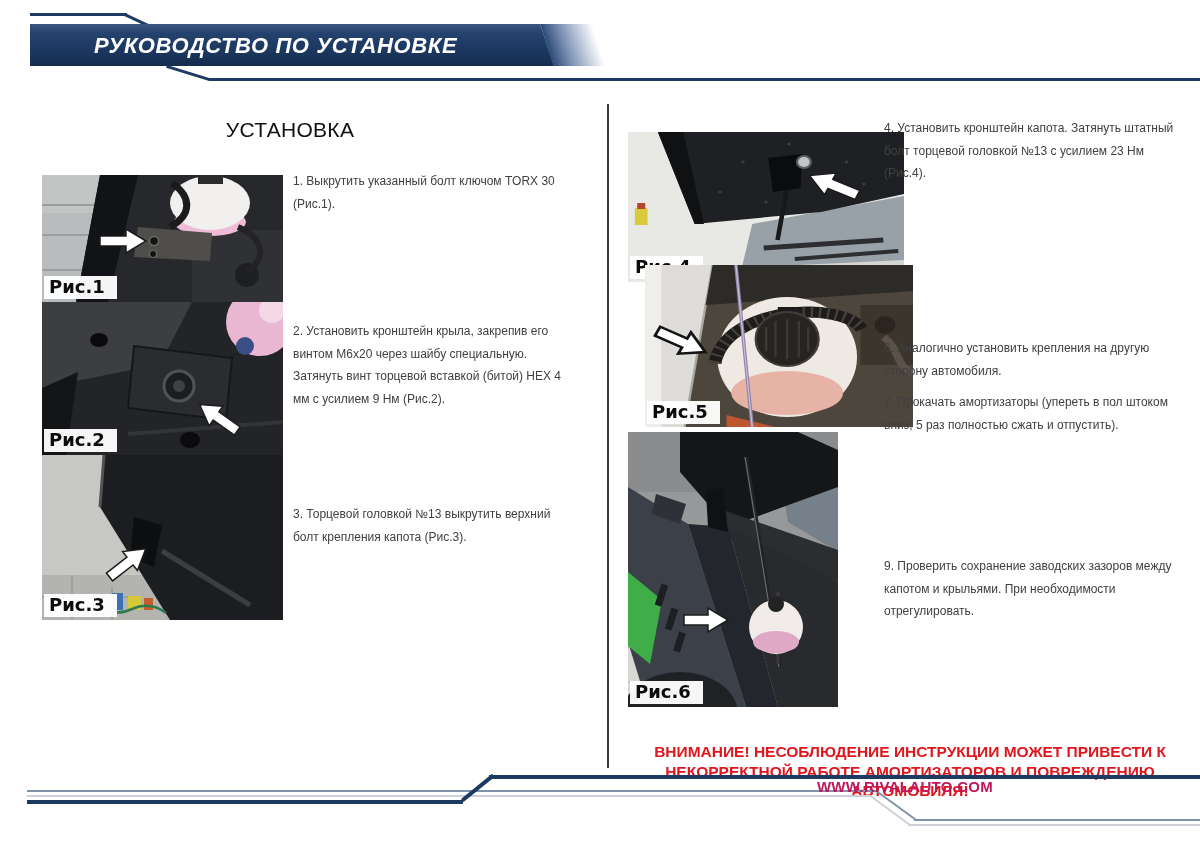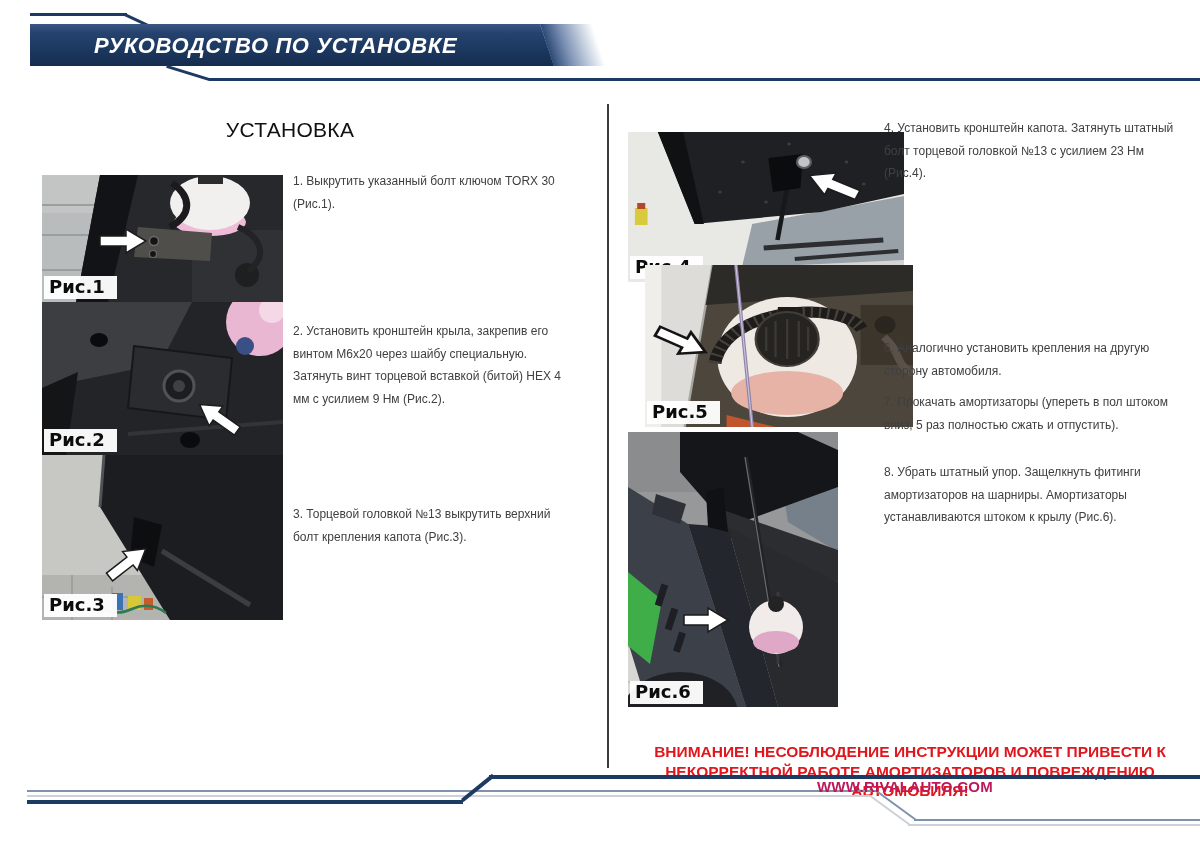--- a/index.html
+++ b/index.html
@@ -235,21 +235,21 @@
       <g transform="translate(80,188)">
         <polygon points="-24,-5 0,-5 0,-12 20,0 0,12 0,5 -24,5" fill="#ffffff" stroke="#1c1c1c" stroke-width="1.5"></polygon>
       </g>
     </svg>
     <span class="figlabel">Рис.6</span>
   </div>
 
   <div class="step s4">4. Установить кронштейн капота. Затянуть штатный болт торцевой головкой №13 с усилием 23 Нм (Рис.4).</div>
   <div class="step s6">6. Аналогично установить крепления на другую сторону автомобиля.</div>
   <div class="step s7">7. Прокачать амортизаторы (упереть в пол штоком вниз, 5 раз полностью сжать и отпустить).</div>
-  <div class="step s8">8. Убрать штатный упор. Защелкнуть фитинги амортизаторов на шарниры. Амортизаторы устанавливаются штоком к крылу (Рис.6).</div>
+  <div class="step s9">9. Проверить сохранение заводских зазоров между капотом и крыльями. При необходимости отрегулировать.</div>
 
   <div class="warning">ВНИМАНИЕ! НЕСОБЛЮДЕНИЕ ИНСТРУКЦИИ МОЖЕТ ПРИВЕСТИ К НЕКОРРЕКТНОЙ РАБОТЕ АМОРТИЗАТОРОВ И ПОВРЕЖДЕНИЮ АВТОМОБИЛЯ!</div>
 
   <div class="fline ft-thin-navy-left"></div>
   <div class="fline ft-thin-navy-diag"></div>
   <div class="fline ft-thin-navy-right"></div>
   <div class="fline ft-thin-gray-left"></div>
   <div class="fline ft-thin-gray-diag"></div>
   <div class="fline ft-thin-gray-right"></div>
   <div class="fline ft-thick-left"></div>

